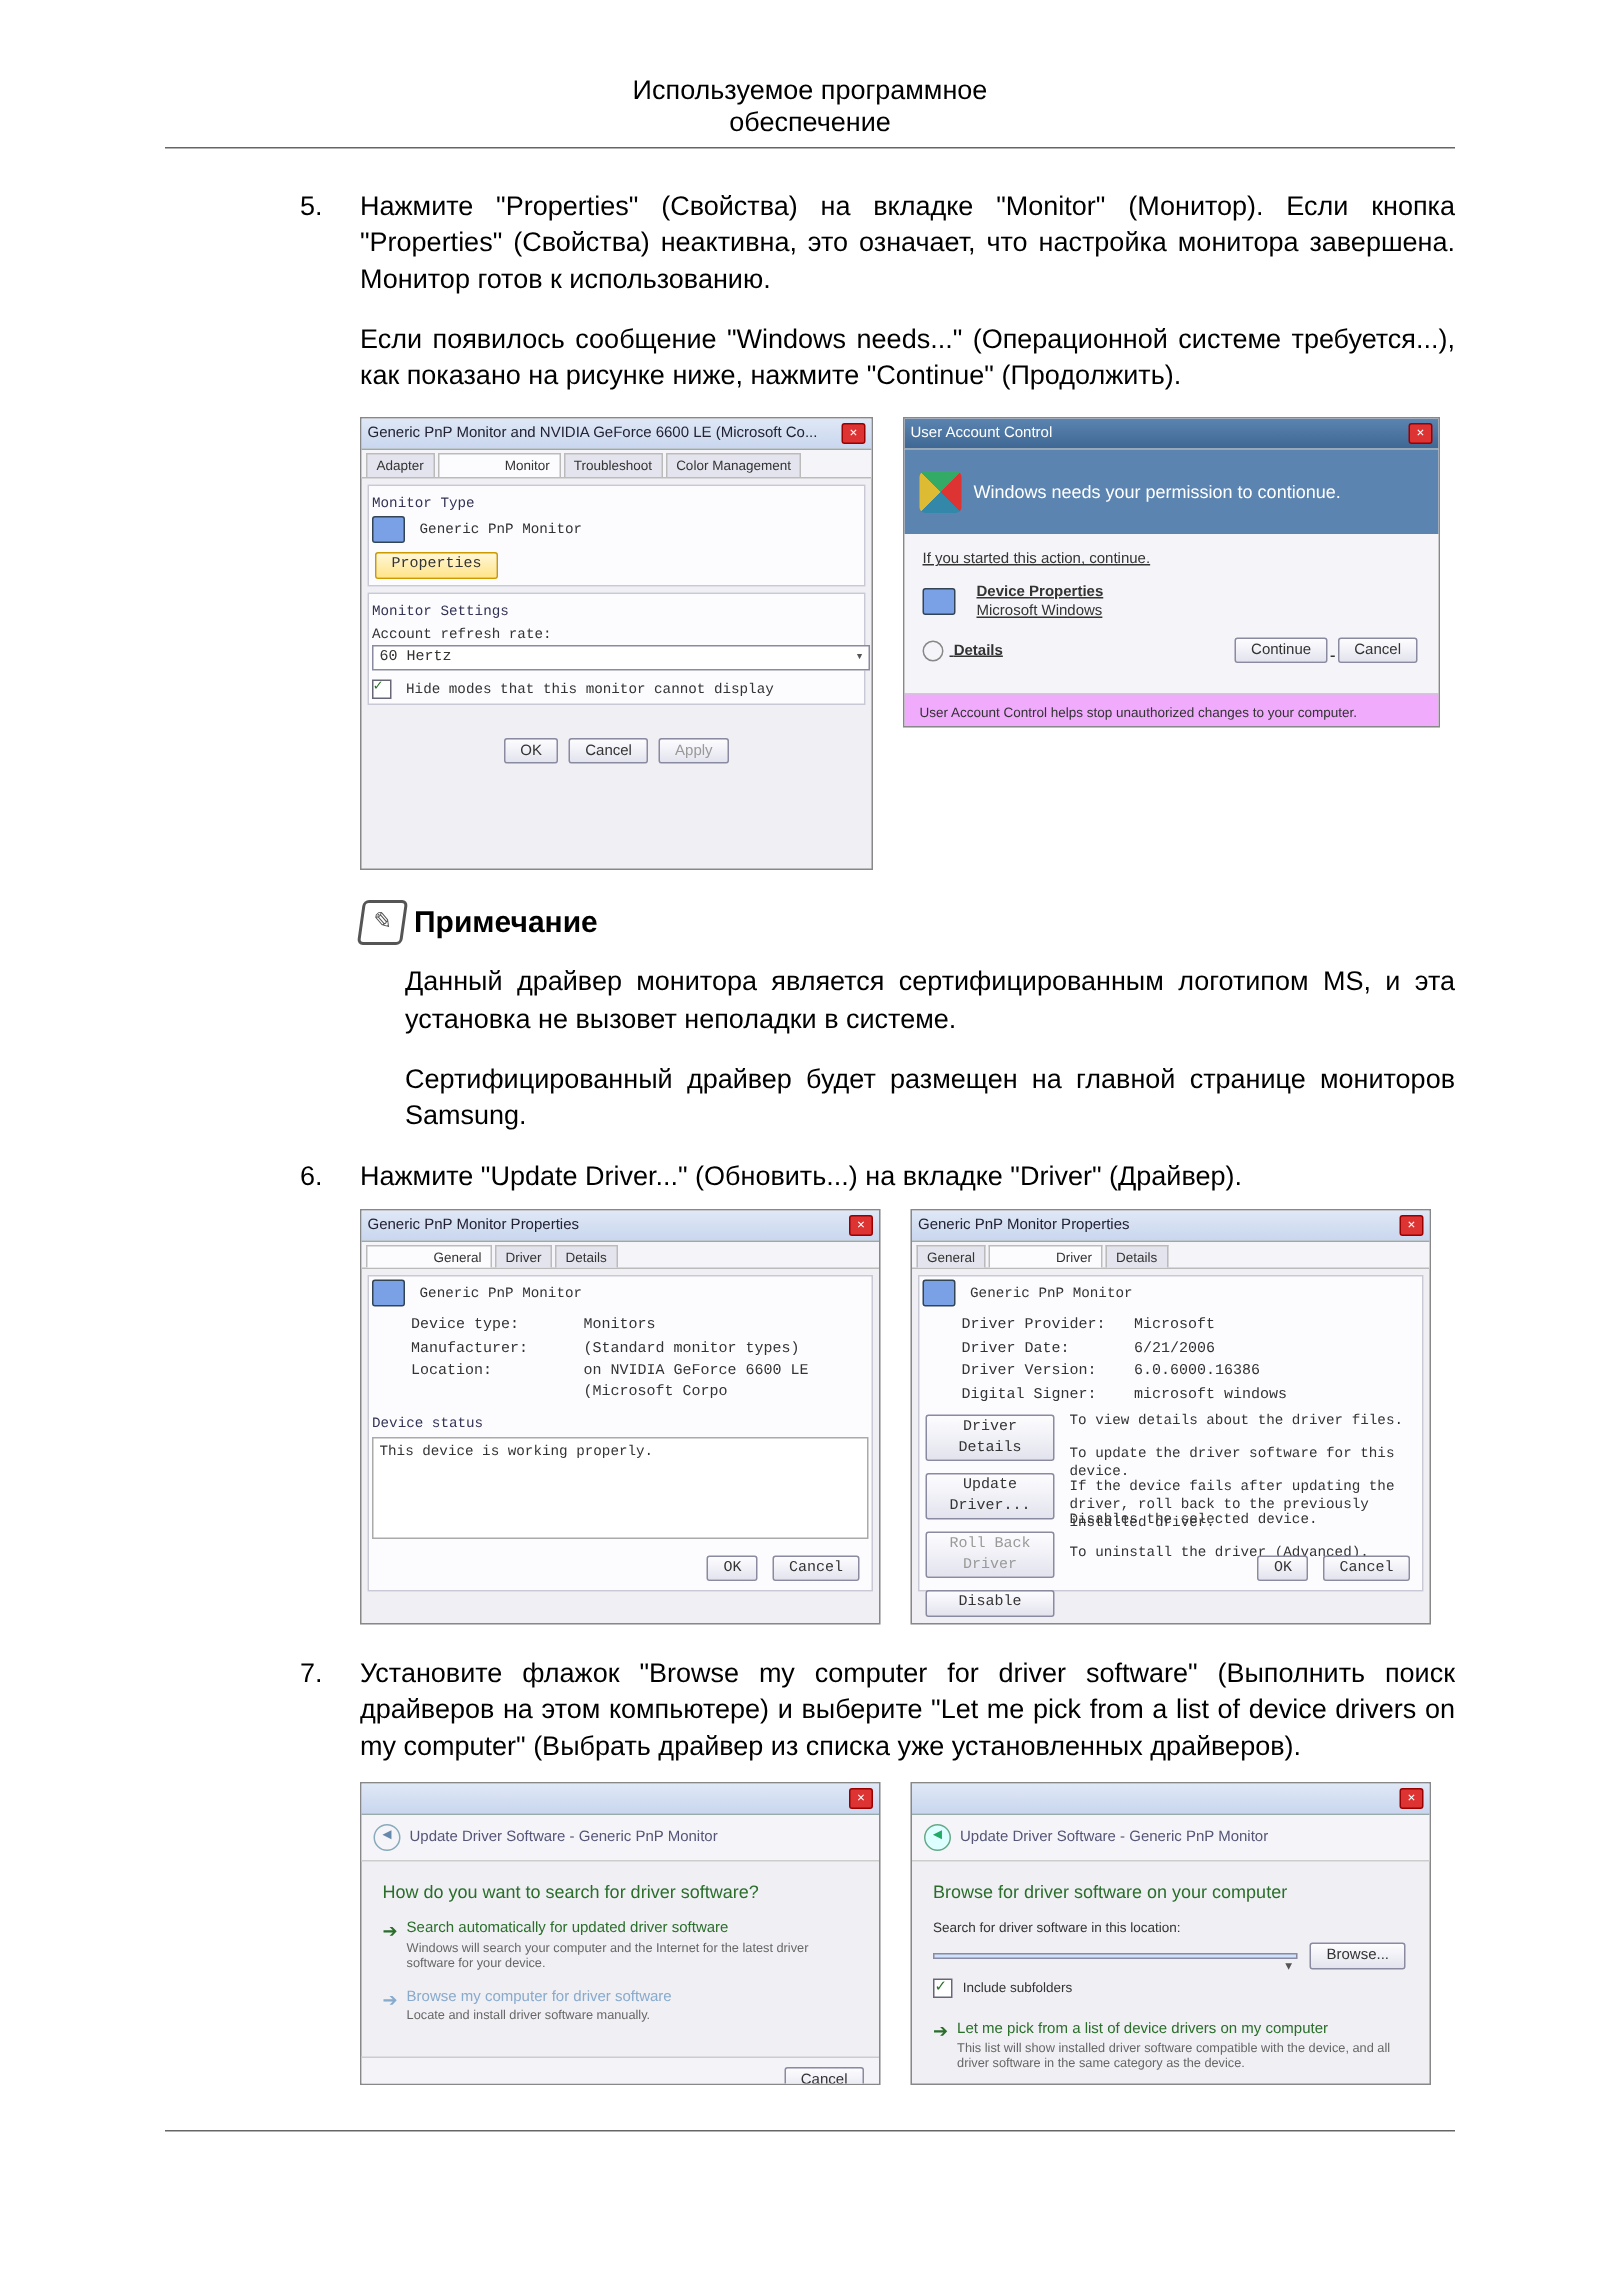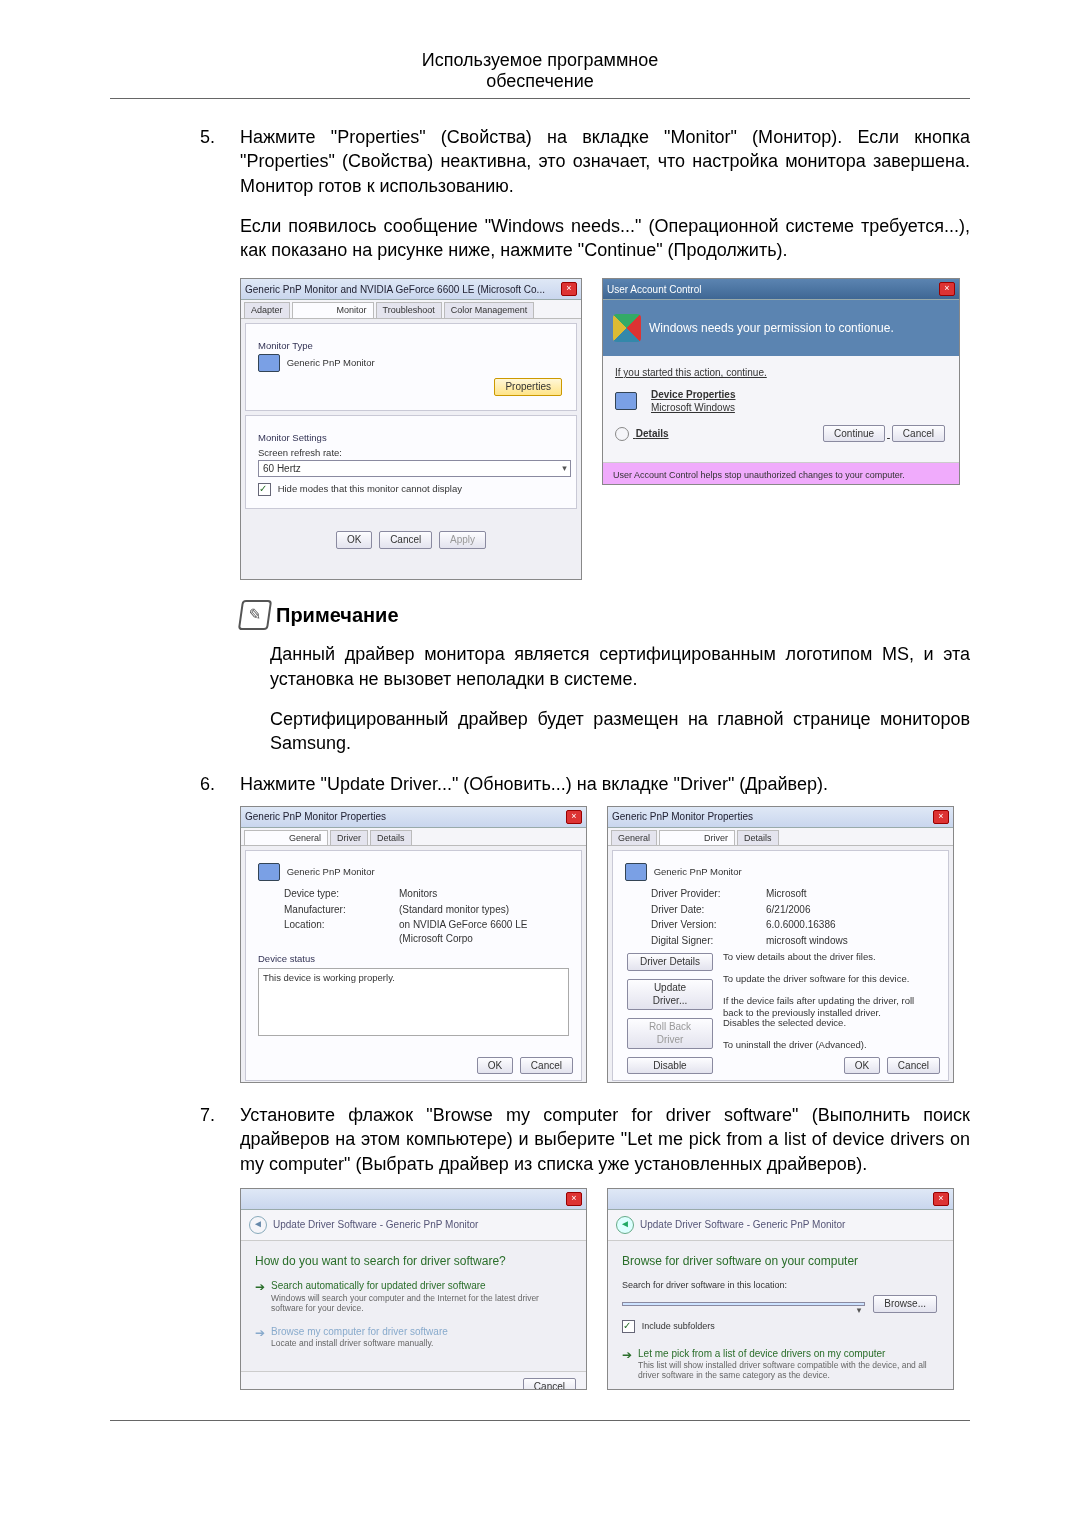--- a/index.html
+++ b/index.html
@@ -71,21 +71,21 @@
     overflow: hidden;
   }
   .titlebar {
     background: linear-gradient(#dfe8f6, #c9d6ee);
     border-bottom: 1px solid #9aa;
     padding: 3px 4px;
     font-size: 10px;
     color: #223;
     display: flex;
     justify-content: space-between;
-    align-items: flex-end;
+    align-items: flex-start;
   }
   .titlebar .close {
     display:inline-block;
     width: 14px;
     height: 12px;
     background: #d33;
     border: 1px solid #900;
     border-radius: 2px;
     color: #fff;
     font-size: 9px;
@@ -107,23 +107,24 @@
     background: #e4e4ee;
   }
   .tab.active {
     background: #fcfcff;
     padding-left: 44px;
   }
   .panel {
     background: #fcfcff;
     margin: 4px;
     border: 1px solid #c9c9d6;
-    padding: 12px;
+    padding: 2px;
     font-size: 9.5px;
     line-height: 1.35;
+    font-family: Liberation Mono, monospace;
   }
   .panel .group-label {
     color: #335;
     font-size: 9.5px;
     margin: 4px 0 2px 0;
   }
   .btn {
     display: inline-block;
     border: 1px solid #8a8aa0;
     background: linear-gradient(#fdfdff, #e3e3ee);
@@ -367,27 +368,27 @@
           <div class="tab active">Monitor</div>
           <div class="tab">Troubleshoot</div>
           <div class="tab">Color Management</div>
         </div>
         <div class="panel">
           <div class="group-label">Monitor Type</div>
           <div>
             <span class="mon-icon"></span>
             <span>Generic PnP Monitor</span>
           </div>
-          <div style="text-align:right;margin-top:4px">
+          <div style="margin-top:4px">
             <span class="btn" style="border-color:#c90;background:linear-gradient(#fff7d8,#ffe488)">Properties</span>
           </div>
         </div>
         <div class="panel">
           <div class="group-label">Monitor Settings</div>
-          <div>Screen refresh rate:</div>
+          <div>Account refresh rate:</div>
           <div class="select-box" style="width:95%">60 Hertz</div>
           <div class="small-gap"></div>
           <div>
             <span class="checkbox checked"></span>
             <span>Hide modes that this monitor cannot display</span>
           </div>
         </div>
         <div style="text-align:center;margin-top:20px">
           <span class="btn">OK</span>
           <span class="btn">Cancel</span>

